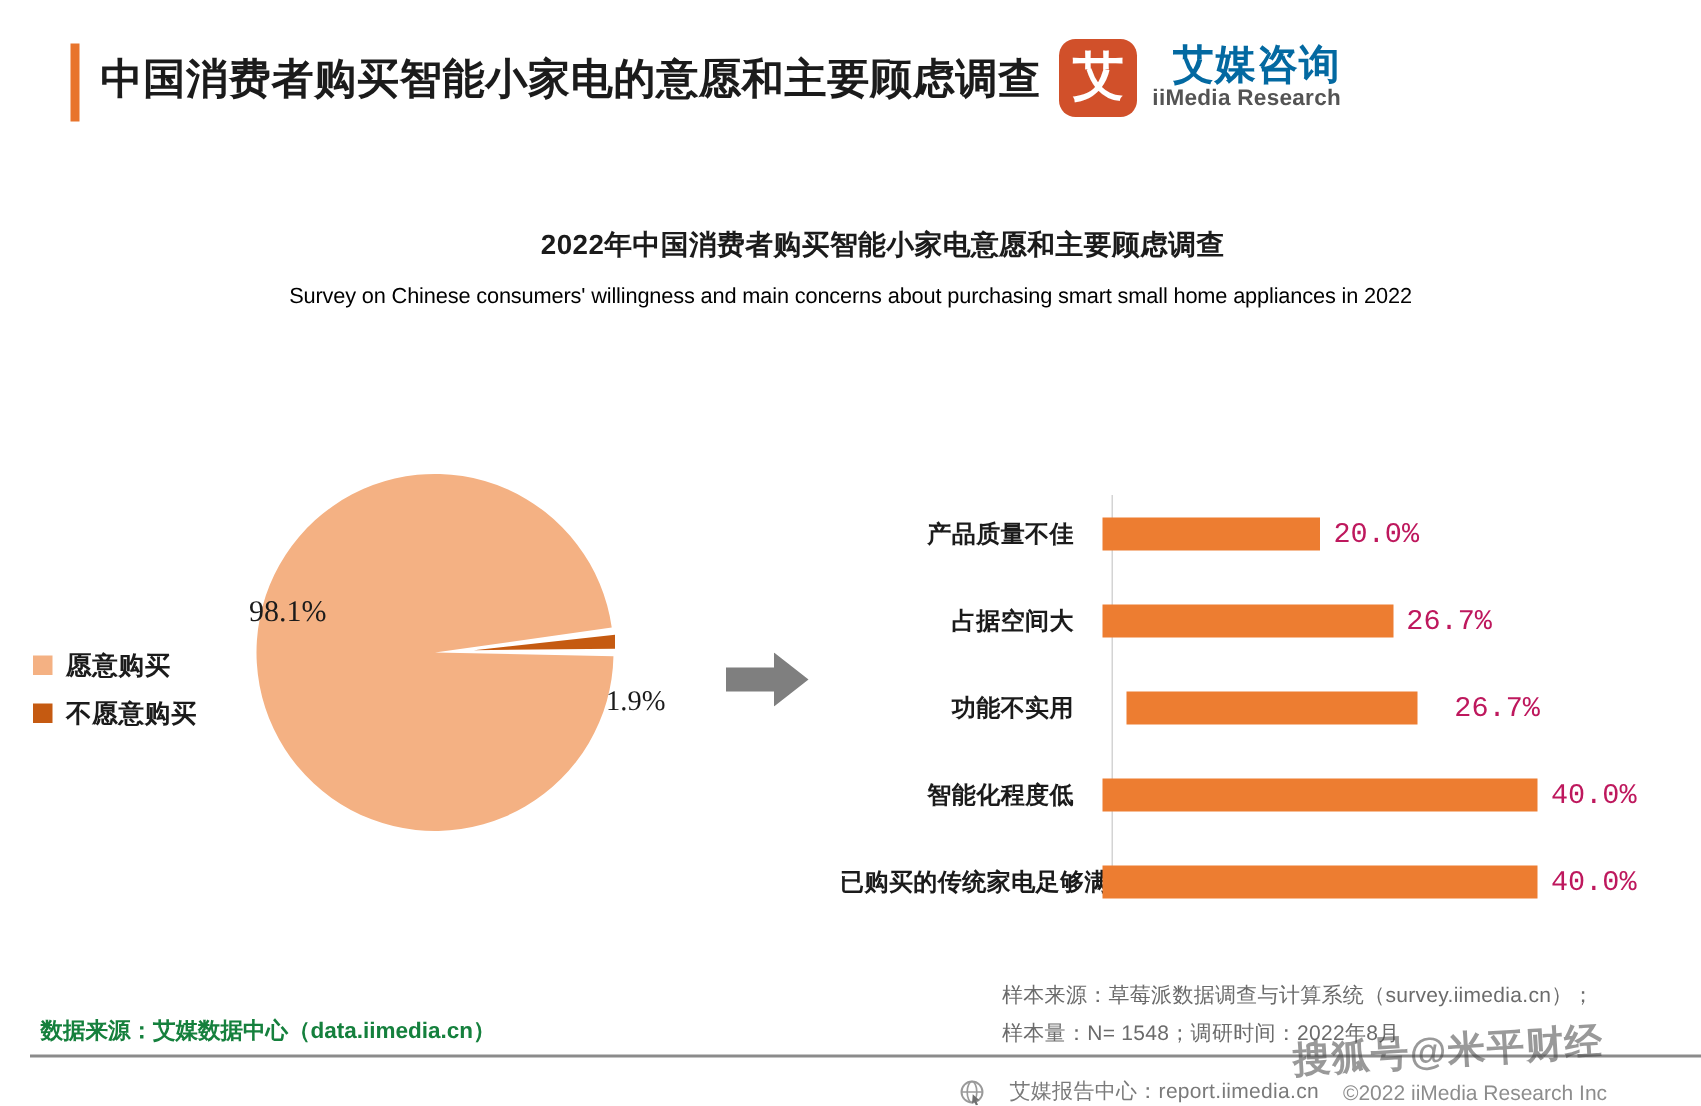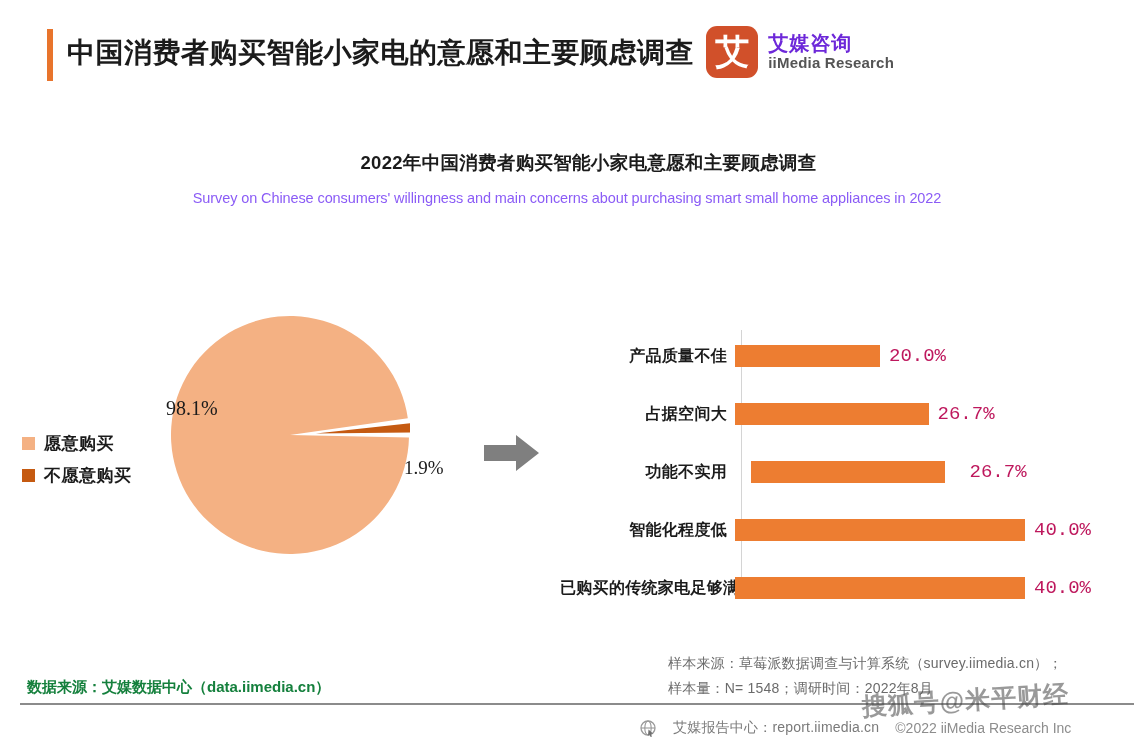--- a/index.html
+++ b/index.html
@@ -23,31 +23,31 @@
     letter-spacing: .5px; white-space: nowrap;
   }
   .logo { position: absolute; right: 20px; top: 26px; display: flex; align-items: center; gap: 10px; }
   .logo-mark {
     width: 52px; height: 52px; border-radius: 11px; background: #D1502A;
     display: flex; align-items: center; justify-content: center;
     color: #fff; font-size: 34px; font-weight: 700; line-height: 1;
     padding-bottom: 3px;
   }
   .logo-text { display: flex; flex-direction: column; justify-content: center; }
-  .logo-cn { font-size: 20px; font-weight: 700; color: #6d28d9; letter-spacing: 1px; line-height: 1.05; }
+  .logo-cn { font-size: 27px; font-weight: 700; color: #0369a1; letter-spacing: 1px; line-height: 1.05; text-align: right; }
   .logo-en { font-size: 15px; font-weight: 700; color: #545454; letter-spacing: .2px; line-height: 1.1; margin-top: 1px;}
 
   
   .chart-title {
     position: absolute; left: 0; top: 150px; width: 1134px; text-align: center;
     font-size: 18.5px; font-weight: 700; color: #1b1b1b; letter-spacing: .3px; padding-left: 43px;
   }
   .chart-subtitle {
     position: absolute; left: 0; top: 190px; width: 1134px; text-align: center;
-    font-size: 14.5px; font-weight: 400; color: #8b5cf6; letter-spacing: -.1px;
+    font-size: 14.5px; font-weight: 400; color: #000000; letter-spacing: -.1px;
   }
 
   
   .pie-wrap { position: absolute; left: 170px; top: 315px; width: 240px; height: 240px; }
   .pie-label-main {
     position: absolute; left: 166px; top: 397px;
     font-size: 20px; color: #1b1b1b; font-family: "Liberation Serif", "DejaVu Serif", serif;
   }
   .pie-label-small {
     position: absolute; left: 404px; top: 457px;
@@ -66,21 +66,21 @@
   .bars { position: absolute; left: 560px; top: 330px; width: 560px; height: 262px; }
   .bar-axis {
     position: absolute; left: 181px; top: 0px; width: 1px; height: 260px;
     background: #d4d4d4;
   }
   .bar-row {
     position: absolute; left: 0; width: 560px; height: 30px;
     display: flex; align-items: center;
   }
   .bar-cat {
-    width: 175px; text-align: right; padding-right: 8px;
+    width: 175px; text-align: right; padding-right: 19px;
     font-size: 16px; font-weight: 700; color: #1b1b1b; white-space: nowrap; letter-spacing: .3px;
   }
   .bar-fill { height: 22px; background: #ED7D31; flex: 0 0 auto; }
   .bar-val {
     margin-left: 9px; font-size: 19px; color: #be185d; white-space: nowrap;
     font-family: Liberation Mono, monospace;
   }
 
   
   .foot-note {

